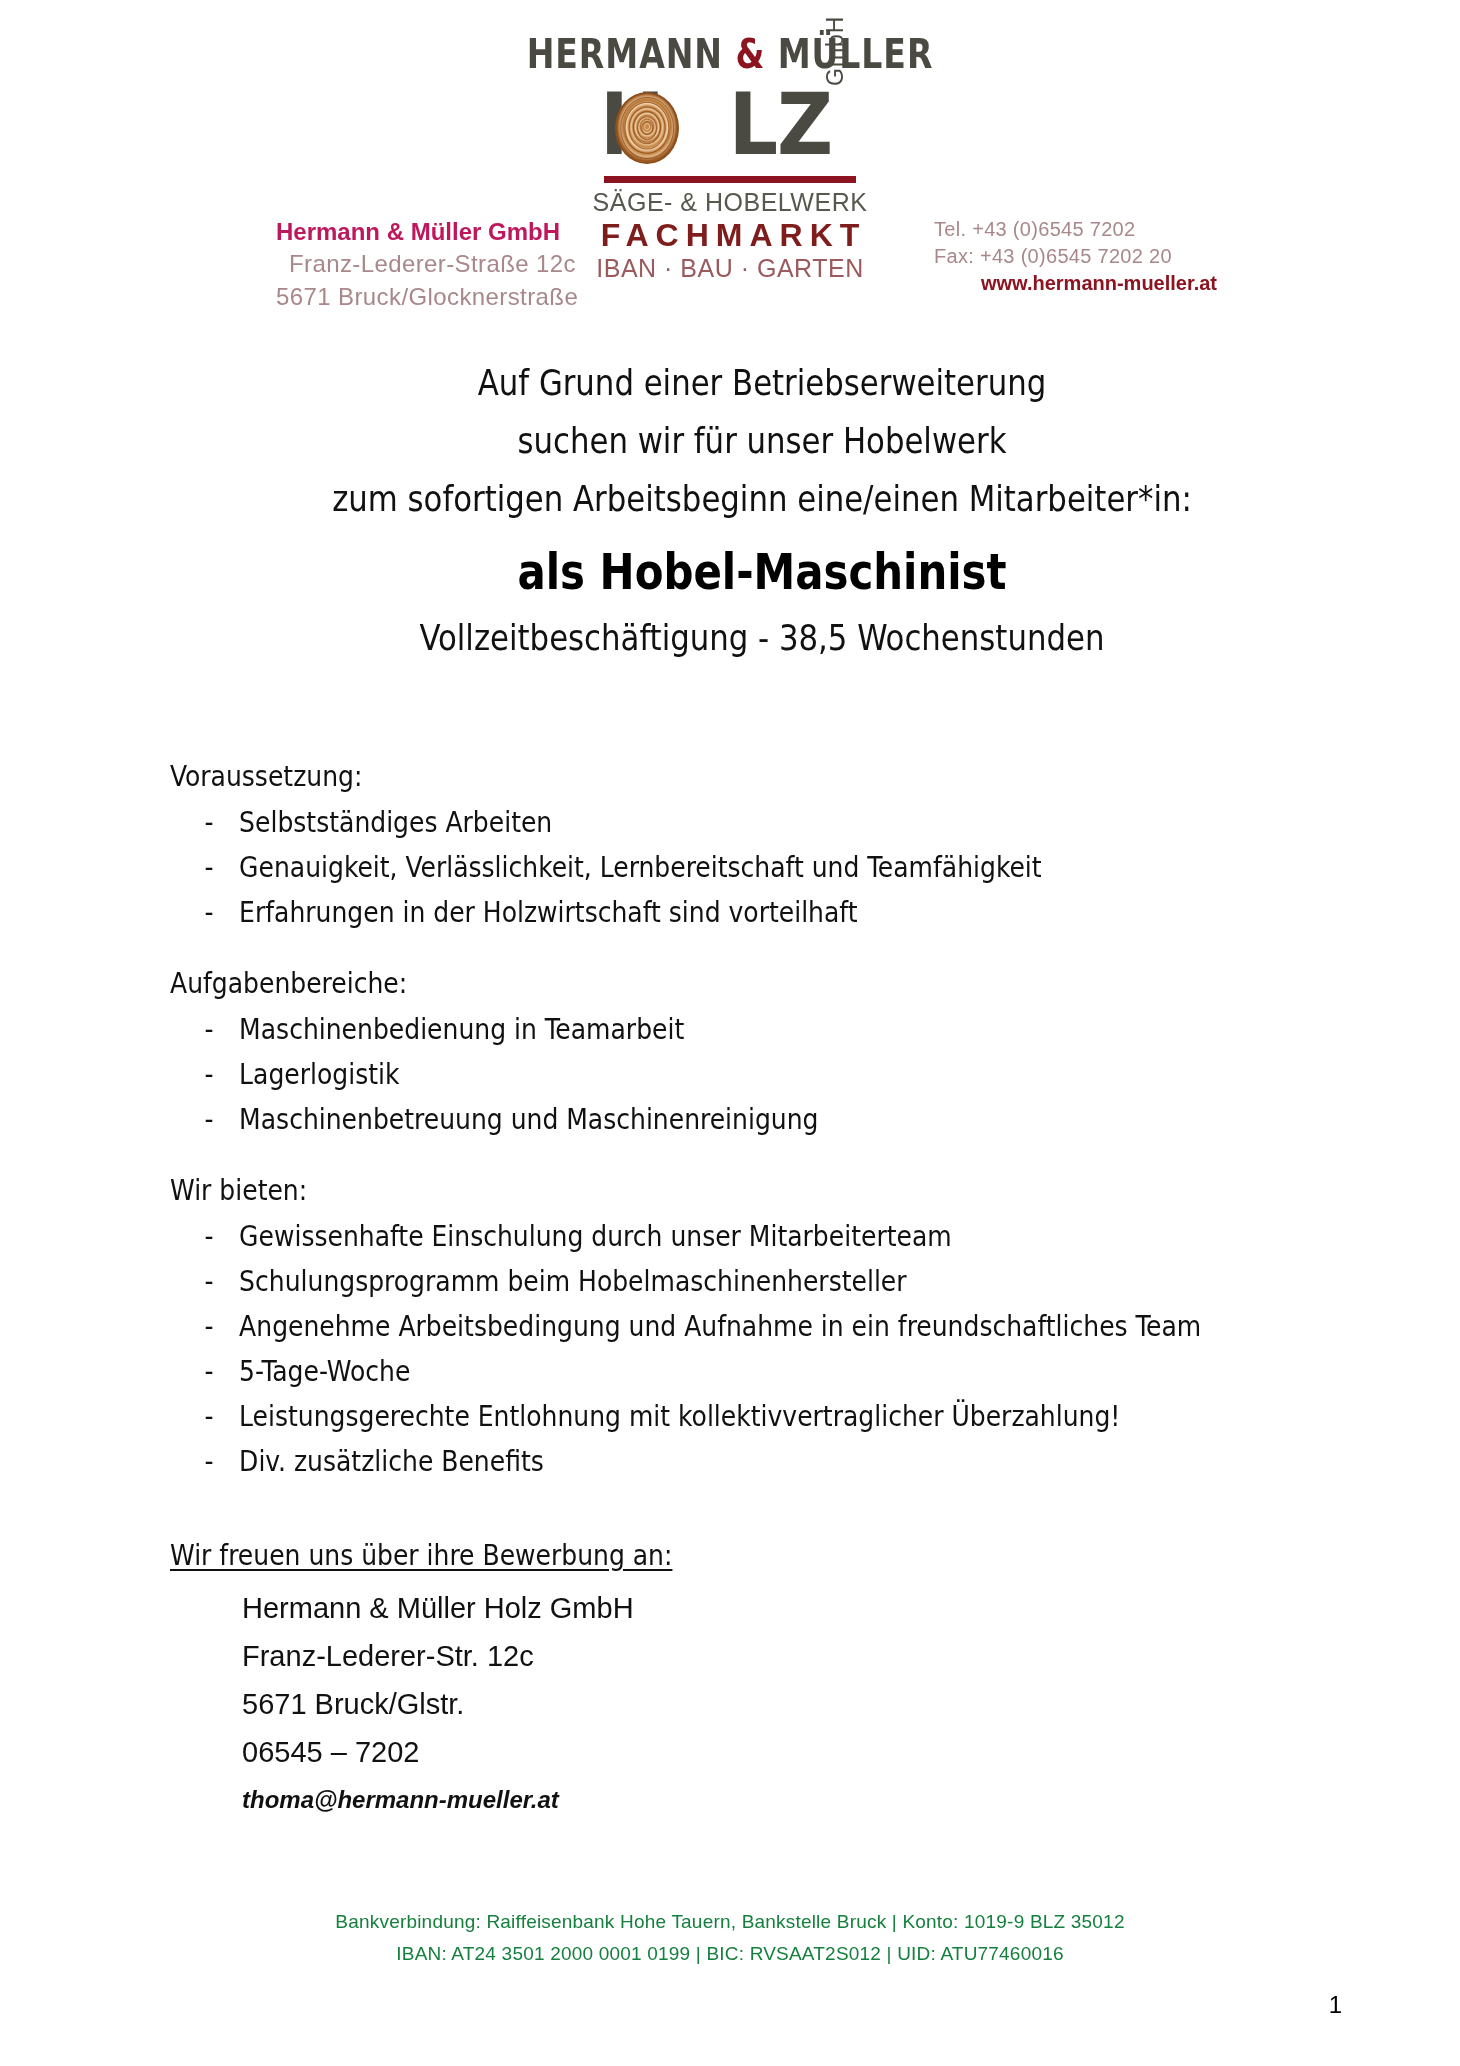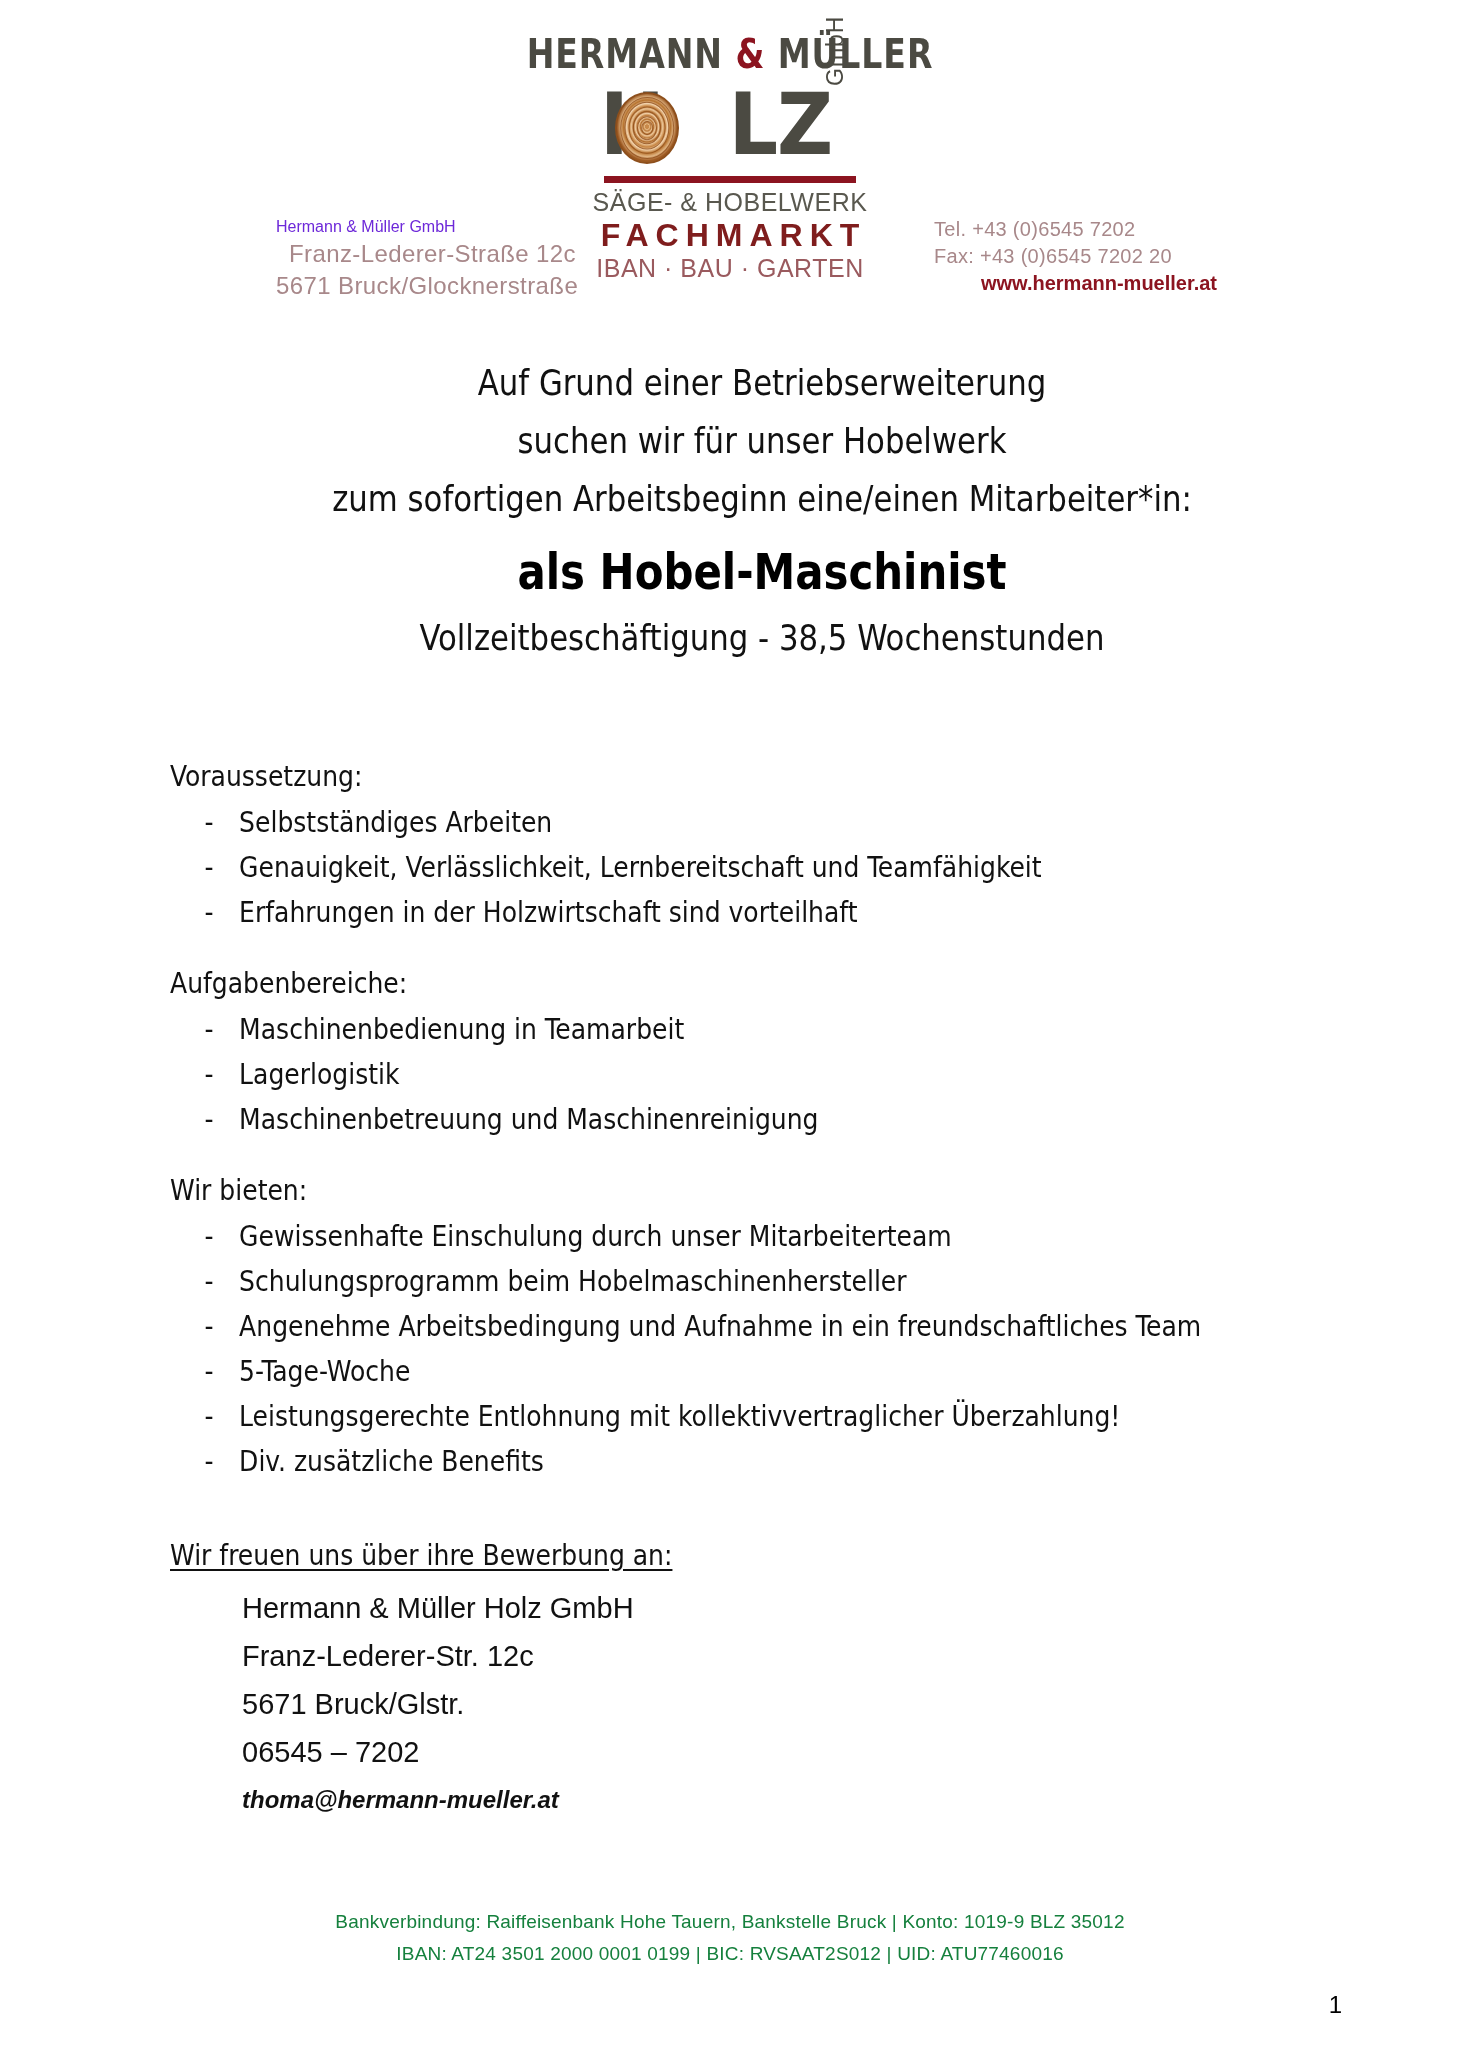--- a/index.html
+++ b/index.html
@@ -151,23 +151,23 @@
 
   .addr-block {
     position: absolute;
     left: 276px;
     top: 182px;
     width: 300px;
     text-align: left;
   }
   .addr-name {
     font-family: "Liberation Sans", sans-serif;
-    font-weight: normal;
-    font-size: 16px;
-    color: #6d28d9;
+    font-weight: bold;
+    font-size: 24px;
+    color: #be185d;
     line-height: 1.35;
     white-space: nowrap;
   }
   .addr-line {
     font-family: Liberation Sans, sans-serif;
     font-size: 24px;
     color: #a8888a;
     line-height: 1.35;
     letter-spacing: 0.4px;
     white-space: nowrap;

